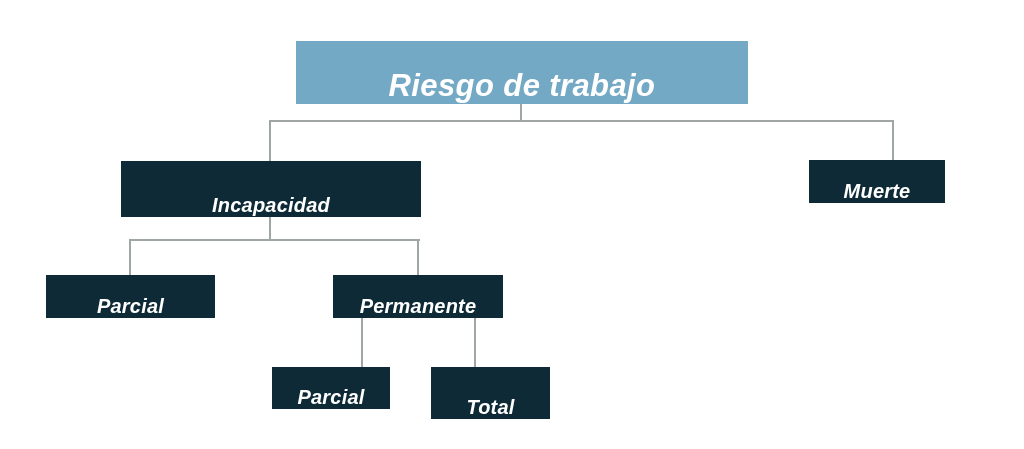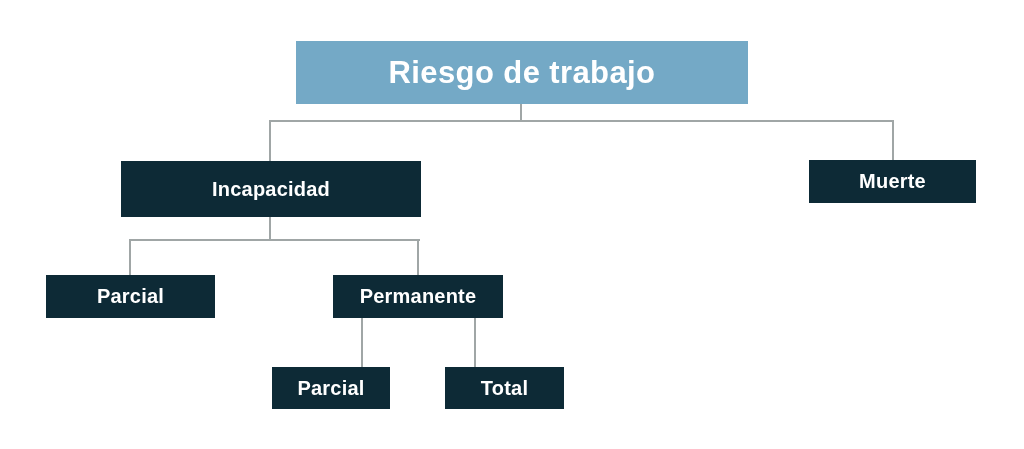--- a/index.html
+++ b/index.html
@@ -11,29 +11,30 @@
     position: relative;
     width: 1024px;
     height: 449px;
     background: #ffffff;
     font-family: "Liberation Sans", "DejaVu Sans", sans-serif;
     overflow: hidden;
   }
   .node {
     position: absolute;
     display: flex;
-    align-items: center;
+    align-items: flex-end;
     justify-content: center;
     box-sizing: border-box;
     color: var(--text, #ffffff);
     background: var(--node-fill, #0d2a36);
     font-weight: bold;
     font-size: 20px;
     letter-spacing: 0.2px;
     z-index: 2;
+    font-style: italic;
   }
   .node.root {
     background: var(--root-fill, #74a9c6);
     font-size: 31px;
     letter-spacing: 0.4px;
   }
   .line {
     position: absolute;
     background: var(--connector, #a0a6a6);
     z-index: 1;
@@ -58,33 +59,33 @@
   <div class="line v" style="left:474px;top:317px;height:50px"></div>
 
   <div class="node root" style="left:296px;top:41px;width:452px;height:63px">
     <span>Riesgo de trabajo</span>
   </div>
 
   <div class="node" style="left:121px;top:161px;width:300px;height:56px">
     <span>Incapacidad</span>
   </div>
 
-  <div class="node" style="left:809px;top:160px;width:167px;height:43px">
+  <div class="node" style="left:809px;top:160px;width:136px;height:43px">
     <span>Muerte</span>
   </div>
 
   <div class="node" style="left:46px;top:275px;width:169px;height:43px">
     <span>Parcial</span>
   </div>
 
   <div class="node" style="left:333px;top:275px;width:170px;height:43px">
     <span>Permanente</span>
   </div>
 
   <div class="node" style="left:272px;top:367px;width:118px;height:42px">
     <span>Parcial</span>
   </div>
 
-  <div class="node" style="left:445px;top:367px;width:119px;height:42px">
+  <div class="node" style="left:431px;top:367px;width:119px;height:52px">
     <span>Total</span>
   </div>
 
 </div>
 
 </body></html>

